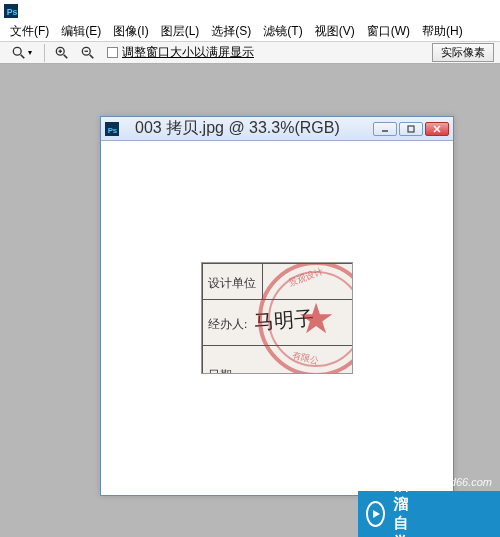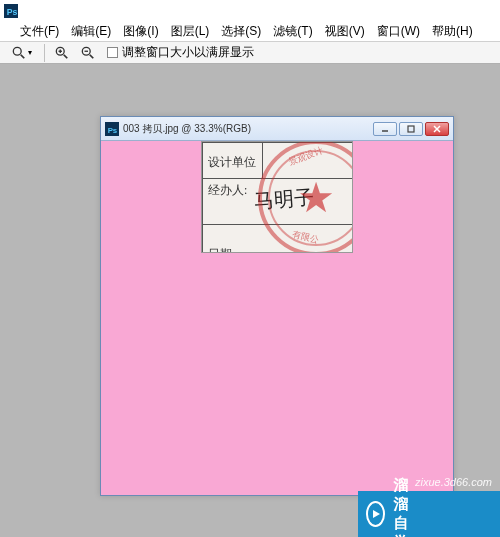--- a/index.html
+++ b/index.html
@@ -22,21 +22,21 @@
     }
     .app-icon {
       width: 14px; height: 14px;
       display: inline-block;
     }
     .menubar {
       background: #fff;
       height: 20px;
       display: flex;
       align-items: center;
-      padding: 0 20px;
+      padding: 0 10px;
       gap: 12px;
       border-bottom: 1px solid #d0d0d0;
     }
     .menubar span { cursor: default; }
     .toolbar {
       background: #f5f5f5;
       height: 22px;
       display: flex;
       align-items: center;
       padding: 0 6px;
@@ -55,20 +55,21 @@
     .divider {
       width: 1px; height: 18px;
       background: #c0c0c0;
       margin: 0 2px;
     }
     .checkbox-group {
       display: flex;
       align-items: center;
       gap: 4px;
       margin-left: 4px;
+      text-decoration: underline;
     }
     .checkbox {
       width: 11px; height: 11px;
       border: 1px solid #888;
       background: #fff;
     }
     .toolbar-right {
       margin-left: auto;
       display: flex;
       gap: 6px;
@@ -98,23 +99,24 @@
       border-bottom: 1px solid #9ab0ce;
       display: flex;
       align-items: center;
       padding: 0 4px;
       gap: 4px;
     }
     .doc-titlebar .ps-icon {
       width: 14px; height: 14px;
     }
     .doc-title {
-      font-size: 10px;
+      font-size: 16px;
       color: #333;
       flex: 1;
+      margin-left: 12px;
     }
     .win-controls {
       display: flex;
       gap: 2px;
     }
     .win-btn {
       width: 24px; height: 14px;
       border: 1px solid #7a9cc6;
       background: linear-gradient(#f4f8fd,#d8e6f6);
       display: flex;
@@ -122,22 +124,23 @@
       justify-content: center;
       border-radius: 2px;
     }
     .win-btn.close {
       background: linear-gradient(#f0a0a0,#d84040);
       border-color: #b03030;
     }
     .doc-canvas {
       position: absolute;
       top: 24px; left: 0; right: 0; bottom: 0;
-      background: #f9a8d4;
-      display: flex;
+      background: #ffffff;
+      display: flex;
+      align-items: center;
       justify-content: center;
     }
     .image-content {
       width: 152px; height: 112px;
       background: #f3f0ec;
       border: 1px solid #999;
       position: relative;
       overflow: hidden;
     }
     .form-cell {
@@ -255,20 +258,21 @@
         <circle cx="6" cy="6" r="4.5" fill="none" stroke="#333" stroke-width="1.5"></circle>
         <line x1="4" y1="6" x2="8" y2="6" stroke="#333" stroke-width="1.5"></line>
         <line x1="10" y1="10" x2="14" y2="14" stroke="#333" stroke-width="2"></line>
       </svg>
   </div>
   <div class="checkbox-group">
     <div class="checkbox"></div>
     <span>调整窗口大小以满屏显示</span>
   </div>
   <div class="toolbar-right">
+    <button class="flat-btn">实际像素</button>
   </div>
 </div>
 
 <div class="canvas-area">
   <div class="doc-window">
     <div class="doc-titlebar">
       <span class="ps-icon">
         <svg viewBox="0 0 16 16">
             <rect width="16" height="16" fill="#0a3154"></rect>
             <text x="3" y="12" font-size="9" fill="#4fc3f7" font-weight="bold">Ps</text>
@@ -297,21 +301,21 @@
     <div class="doc-canvas">
       <div class="image-content">
 
         <div class="form-border" style="left:0;top:0;width:100%;height:1px"></div>
         <div class="form-border" style="left:0;top:36px;width:100%;height:1px"></div>
         <div class="form-border" style="left:0;top:82px;width:100%;height:1px"></div>
         <div class="form-border" style="left:0;top:0;width:1px;height:100%"></div>
         <div class="form-border" style="left:60px;top:0;width:1px;height:36px"></div>
 
         <div class="form-cell" style="left:6px;top:12px">设计单位</div>
-        <div class="form-cell" style="left:6px;top:40px">经办人:</div>
+        <div class="form-cell" style="left:6px;top:53px">经办人:</div>
         <div class="form-cell" style="left:6px;top:104px">日期:</div>
 
         <div class="signature" style="left:52px;top:44px">马明子</div>
 
         <div class="stamp">
           <div class="star">★</div>
           <div class="stamp-text" style="left:26px;top:6px;transform:rotate(-20deg)">景观设计</div>
           <div class="stamp-text" style="left:30px;bottom:8px;transform:rotate(14deg)">有限公</div>
         </div>
       </div>

